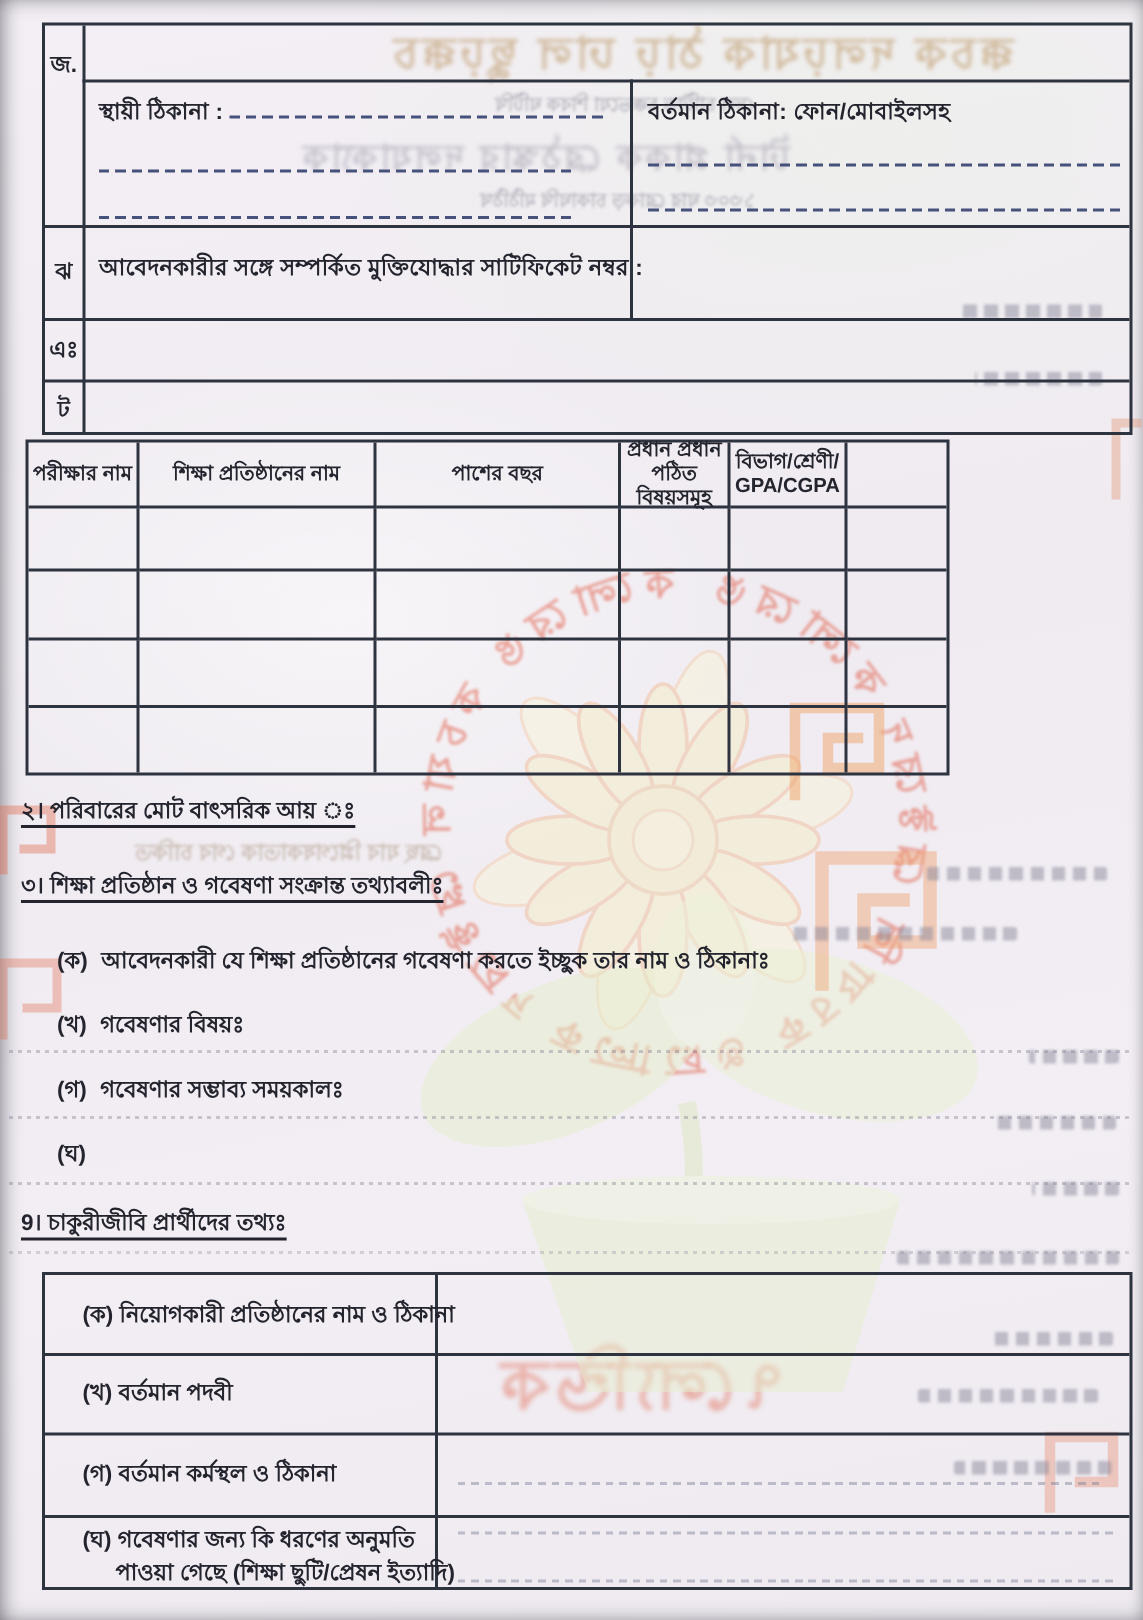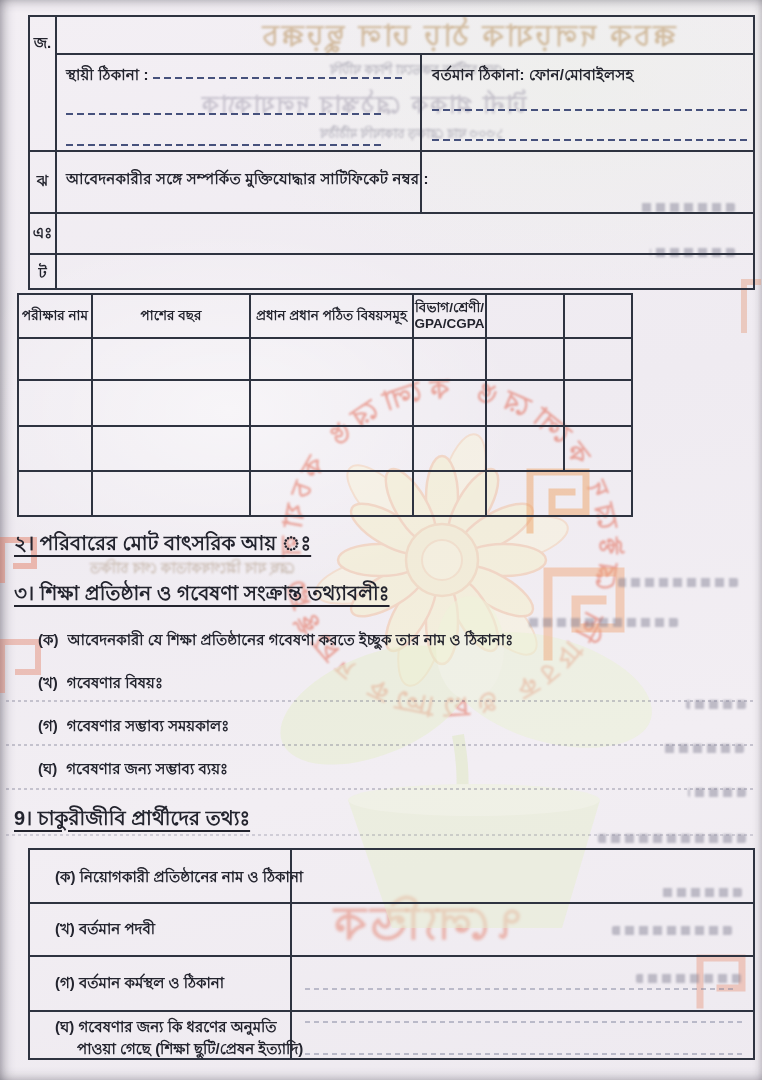--- a/index.html
+++ b/index.html
@@ -28,21 +28,21 @@
   .t1{position:absolute;left:28px;top:15px;width:727px;height:275px;border:2px solid #2e3340}
   
   .edu{position:absolute;left:17px;top:293px;width:616px;height:224px;border:2px solid #2e3340;
        display:grid;grid-template-columns:74px 158px 163px 73px 78px 1fr;grid-template-rows:44px 42px 46px 45px 1fr}
   .edu>div{border-right:2px solid #2e3340;border-bottom:2px solid #2e3340}
   .edu>div:nth-child(6n){border-right:none}
   .edu>div:nth-child(n+25){border-bottom:none}
   .edu-h{display:flex;align-items:center;justify-content:center;text-align:center;
          font-size:13.5px;font-weight:700;line-height:1.2;white-space:pre-line;padding:2px}
   
-  .sec{position:absolute;font-size:20px;font-weight:800;white-space:nowrap;
+  .sec{position:absolute;font-size:15px;font-weight:800;white-space:nowrap;
        text-decoration:underline;text-decoration-thickness:2px;text-underline-offset:5px}
   .item{position:absolute;left:38px;display:flex;gap:9px;font-size:15px;font-weight:600;white-space:nowrap}
   
   .t3{position:absolute;left:28px;top:848px;width:727px;height:212px;border:2px solid #2e3340}
   .t3 .lbl{position:absolute;left:25px;font-size:15px;font-weight:600;line-height:1.5;white-space:nowrap}
   .gdash{position:absolute;height:2px;opacity:.8;
          background-image:repeating-linear-gradient(90deg,rgba(118,123,150,.55) 0 5px,transparent 5px 9px)}
   
   .wm{position:absolute;inset:0;pointer-events:none}
   .ghost{position:absolute;transform:scaleX(-1);white-space:nowrap;font-weight:700}
@@ -174,20 +174,21 @@
     <div class="keycell" style="top:152px">ঝ</div>
     <div class="t" style="left:36px;top:152px">আবেদনকারীর সঙ্গে সম্পর্কিত মুক্তিযোদ্ধার সাটিফিকেট নম্বর :</div>
 
     <div class="keycell" style="top:204px">এঃ</div>
 
     <div class="keycell" style="top:244px">ট</div>
   </div>
 
   <div class="edu">
     <div class="edu-h">পরীক্ষার নাম</div>
+    <div class="edu-h">শিক্ষা প্রতিষ্ঠানের নাম</div>
     <div class="edu-h">পাশের বছর</div>
     <div class="edu-h">প্রধান প্রধান পঠিত বিষয়সমূহ</div>
     <div class="edu-h">বিভাগ/শ্রেণী/
 GPA/CGPA</div>
     <div></div>
       <div></div>
       <div></div>
       <div></div>
       <div></div>
       <div></div>
@@ -222,21 +223,20 @@
   <div class="item" style="top:671px">
     <span>(খ)</span>
     <span>গবেষণার বিষয়ঃ</span>
   </div>
   <div class="item" style="top:714px">
     <span>(গ)</span>
     <span>গবেষণার সম্ভাব্য সময়কালঃ</span>
   </div>
   <div class="item" style="top:757px">
     <span>(ঘ)</span>
-    <span>গবেষণার জন্য সম্ভাব্য ব্যয়ঃ</span>
   </div>
 
   <div class="sec" style="left:14px;top:803px">9। চাকুরীজীবি প্রার্থীদের তথ্যঃ</div>
 
   <div class="t3">
     <div class="vline" style="left:260px"></div>
     <div class="hline" style="top:52px"></div>
     <div class="hline" style="top:105px"></div>
     <div class="hline" style="top:160px"></div>
 

